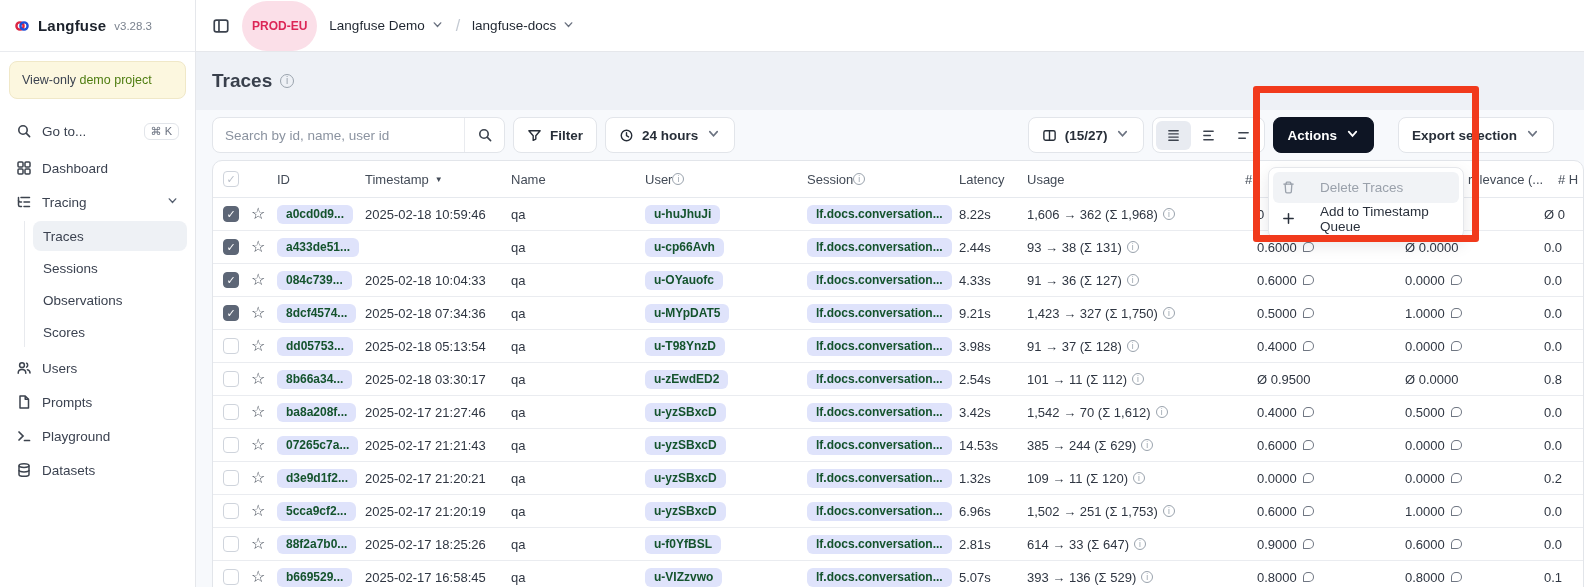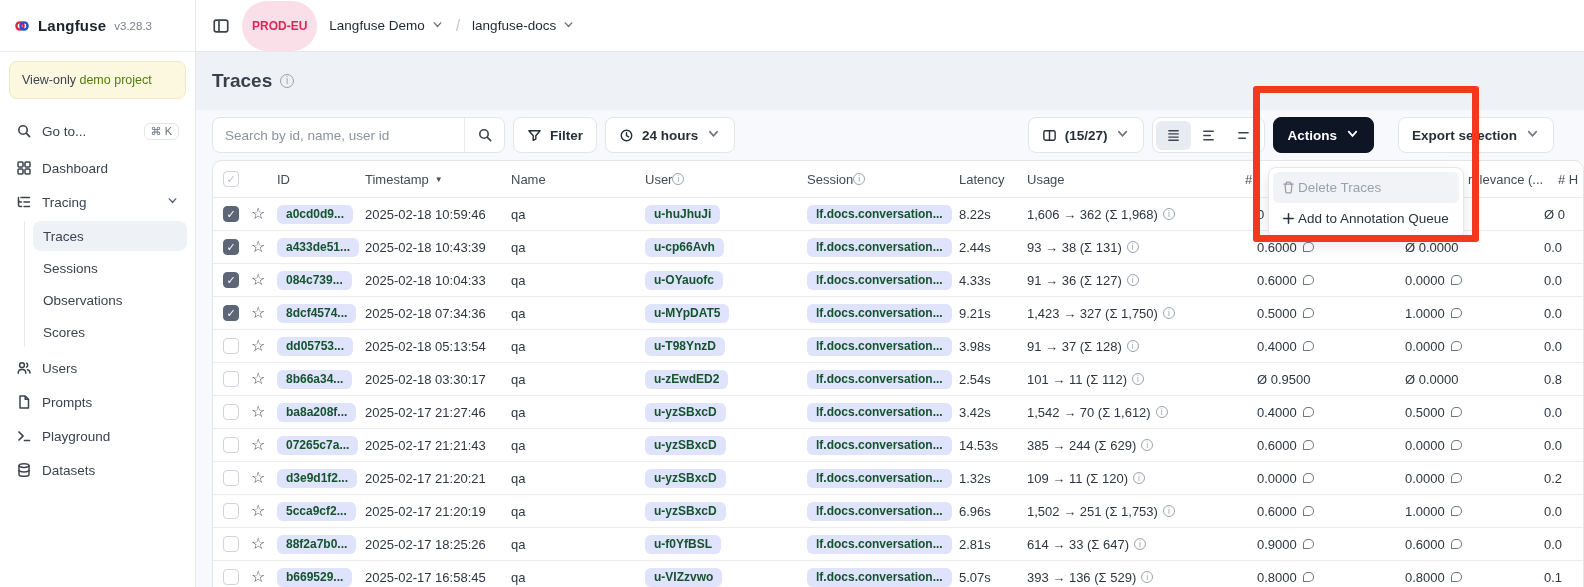--- a/index.html
+++ b/index.html
@@ -82,21 +82,21 @@
   .cb.head { color:#b8bec8; }
   .star { font-size:16px; color:#434b57; cursor:pointer; line-height:1; }
   .pill { background:#dfe3fb; color:#14532d; font-weight:700; font-size:12px; padding:2.5px 9px;
     border-radius:6px; cursor:pointer; }
   .bub { display:inline-block; width:11px; height:10px; border:1.3px solid #6f7682;
     border-radius:6px 6px 6px 1px; margin-left:6px; flex:0 0 auto; }
 
   
   .dropdown { position:absolute; left:1268px; top:167px; width:196px; background:#fff; border:1px solid #e5e7eb;
     border-radius:8px; padding:4px; box-shadow:0 6px 16px rgba(15,23,42,.10); z-index:40; }
-  .dd-item { display:flex; align-items:center; gap:2px; height:31px; padding:0 8px; border-radius:6px;
+  .dd-item { display:flex; align-items:center; gap:24px; height:31px; padding:0 8px; border-radius:6px;
     font-size:13.5px; color:#2a313c; cursor:pointer; }
   .dd-item svg { width:15px; height:15px; }
   .dd-item.disabled { color:#9aa1ab; background:#f1f3f6; }
   .red-box { position:absolute; left:1253px; top:86px; width:226px; height:156px; border:7px solid #f13a1c;
     border-radius:3px; z-index:50; pointer-events:none; }
 </style>
 </head>
 <body>
 
 <div class="app">
@@ -350,21 +350,20 @@
           <div class="trow">
             <div class="cell " style="left: 10px;">
               <span class="cb on">✓</span>
             </div>
             <div class="cell " style="left: 38px;">
               <span class="star">☆</span>
             </div>
             <div class="cell " style="left: 64px;">
               <span class="pill">a433de51...</span>
             </div>
-            <div class="cell " style="left: 152px;">2025-02-18 10:43:39</div>
             <div class="cell " style="left: 298px;">qa</div>
             <div class="cell " style="left: 432px;">
               <span class="pill">u-cp66Avh</span>
             </div>
             <div class="cell " style="left: 594px;">
               <span class="pill">lf.docs.conversation...</span>
             </div>
             <div class="cell " style="left: 746px;">2.44s</div>
             <div class="cell " style="left: 814px;">93 → 38 (Σ 131)<span class="info" style="margin-left:5px">i</span></div>
             <div class="cell " style="left: 1044px;">0.6000<span class="bub"></span></div>
@@ -627,16 +626,16 @@
       </span>
       <span>Delete Traces</span>
     </div>
     <div class="dd-item">
       <span style="display:inline-flex">
         <svg viewBox="0 0 16 16" fill="none" stroke="currentColor" stroke-width="1.6" stroke-linecap="round">
           <line x1="8" y1="3" x2="8" y2="13"></line>
           <line x1="3" y1="8" x2="13" y2="8"></line>
         </svg>
       </span>
-      <span>Add to Annotation Queue</span>
+      <span>Add to Timestamp Queue</span>
     </div>
   </div>
 <div class="red-box"></div>
 
 </body></html>

